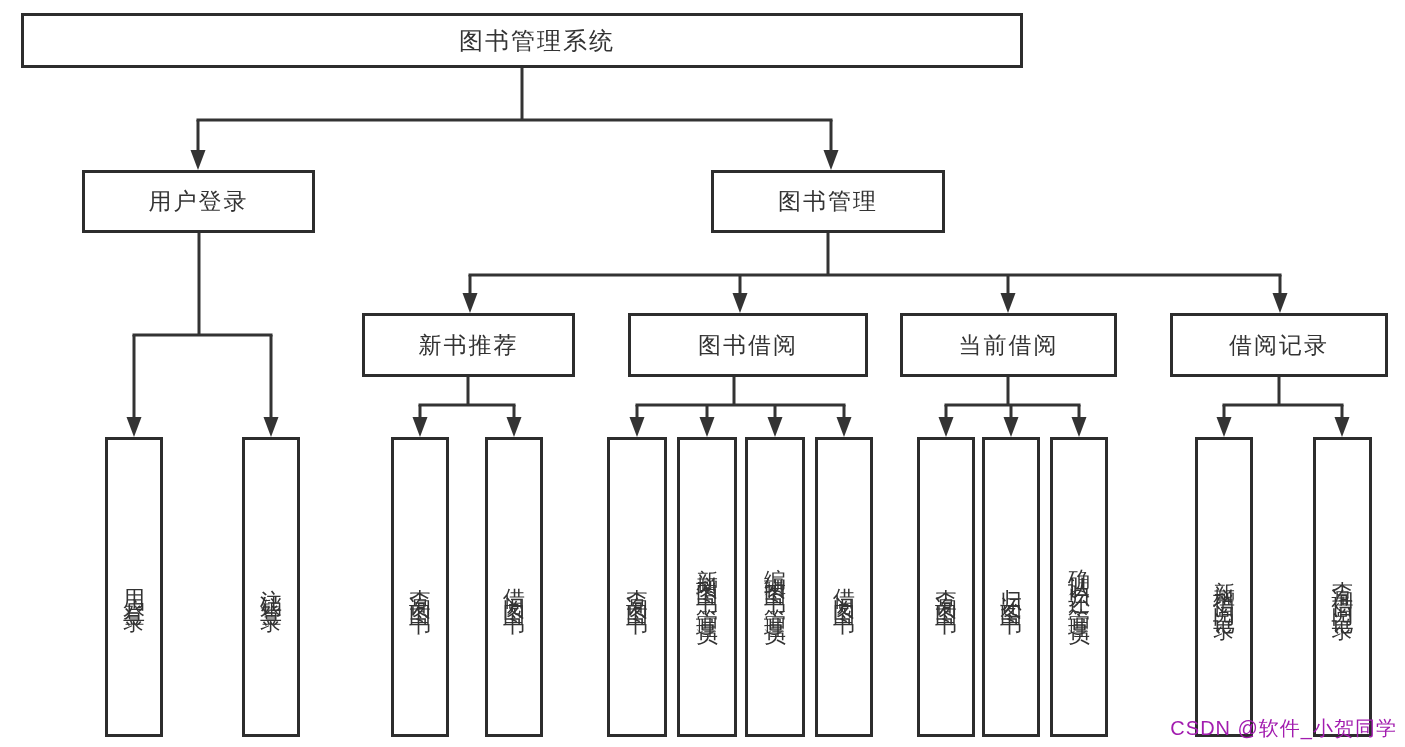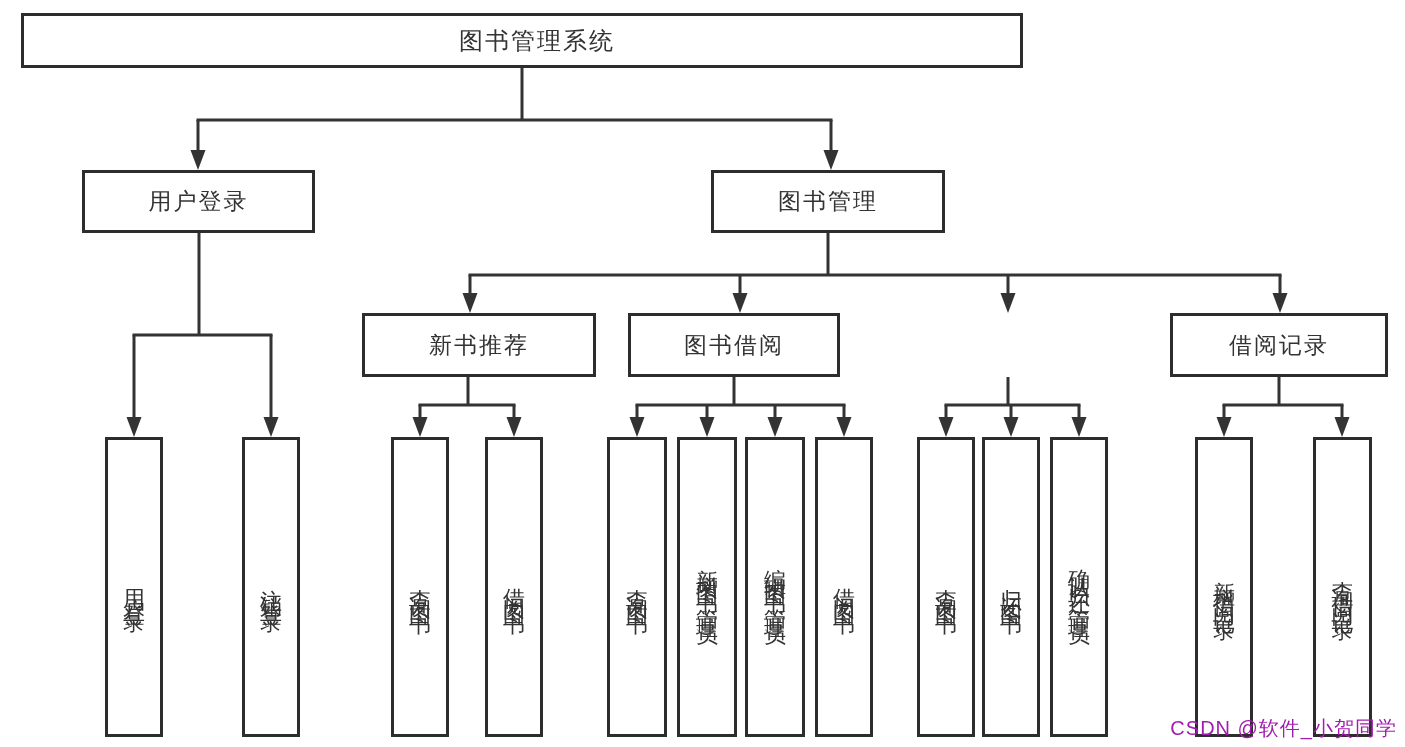--- a/index.html
+++ b/index.html
@@ -144,25 +144,28 @@
     <span>图书管理系统</span>
   </div>
 
   <div class="node hbox" style="left:82px; top:170px; width:233px; height:63px;">
     <span>用户登录</span>
   </div>
   <div class="node hbox" style="left:711px; top:170px; width:234px; height:63px;text-align:center;">
     <span>图书管理</span>
   </div>
 
-  <div class="node hbox" style="left:362px; top:313px; width:234px; height:64px;">
+  <div class="node hbox" style="left:362px; top:313px; width:213px; height:64px;">
     <span>新书推荐</span>
   </div>
-  <div class="node hbox" style="left:628px; top:313px; width:212px; height:64px;">
+  <div class="node hbox" style="left:628px; top:313px; width:240px; height:64px;">
     <span>图书借阅</span>
+  </div>
+  <div class="node hbox" style="left:900px; top:313px; width:217px; height:64px;">
+    <span>当前借阅</span>
   </div>
   <div class="node hbox" style="left:1170px; top:313px; width:218px; height:64px;">
     <span>借阅记录</span>
   </div>
 
   <div class="node vbox" style="left:105px; top:437px; width:58px; height:300px;">
     <span class="vtext">用户登录</span>
   </div>
   <div class="node vbox" style="left:242px; top:437px; width:58px; height:300px;">
     <span class="vtext">注销登录</span>

